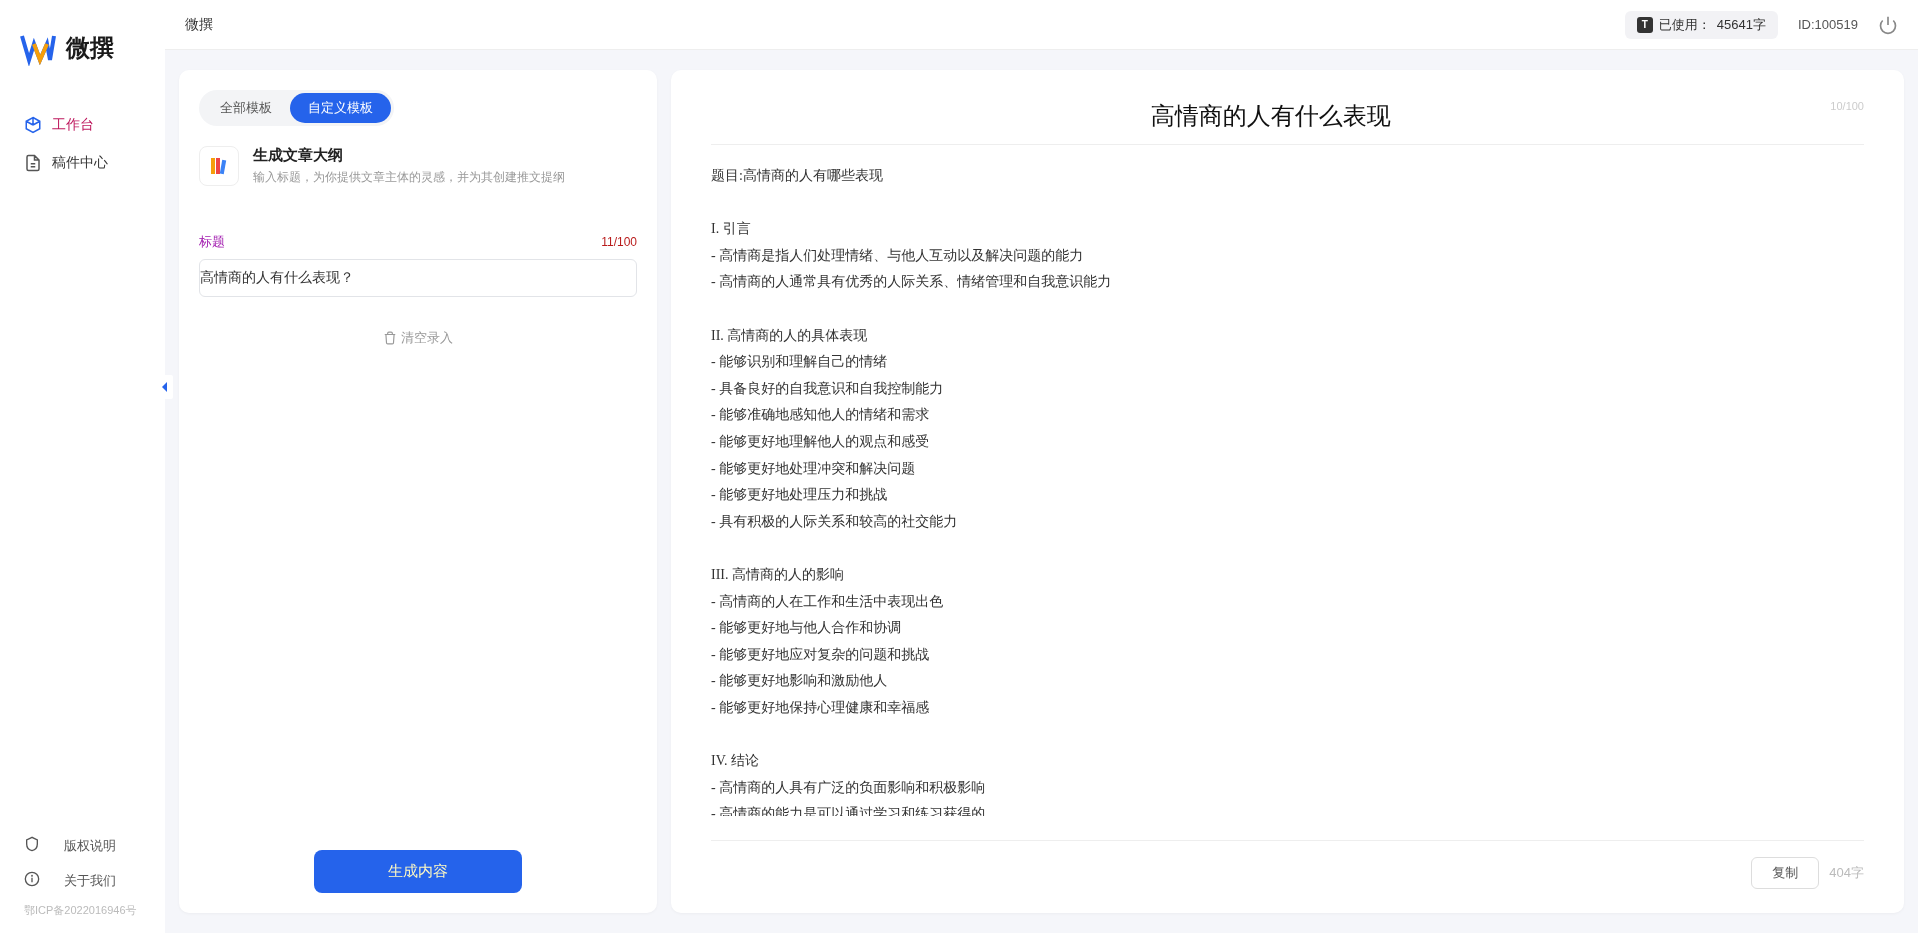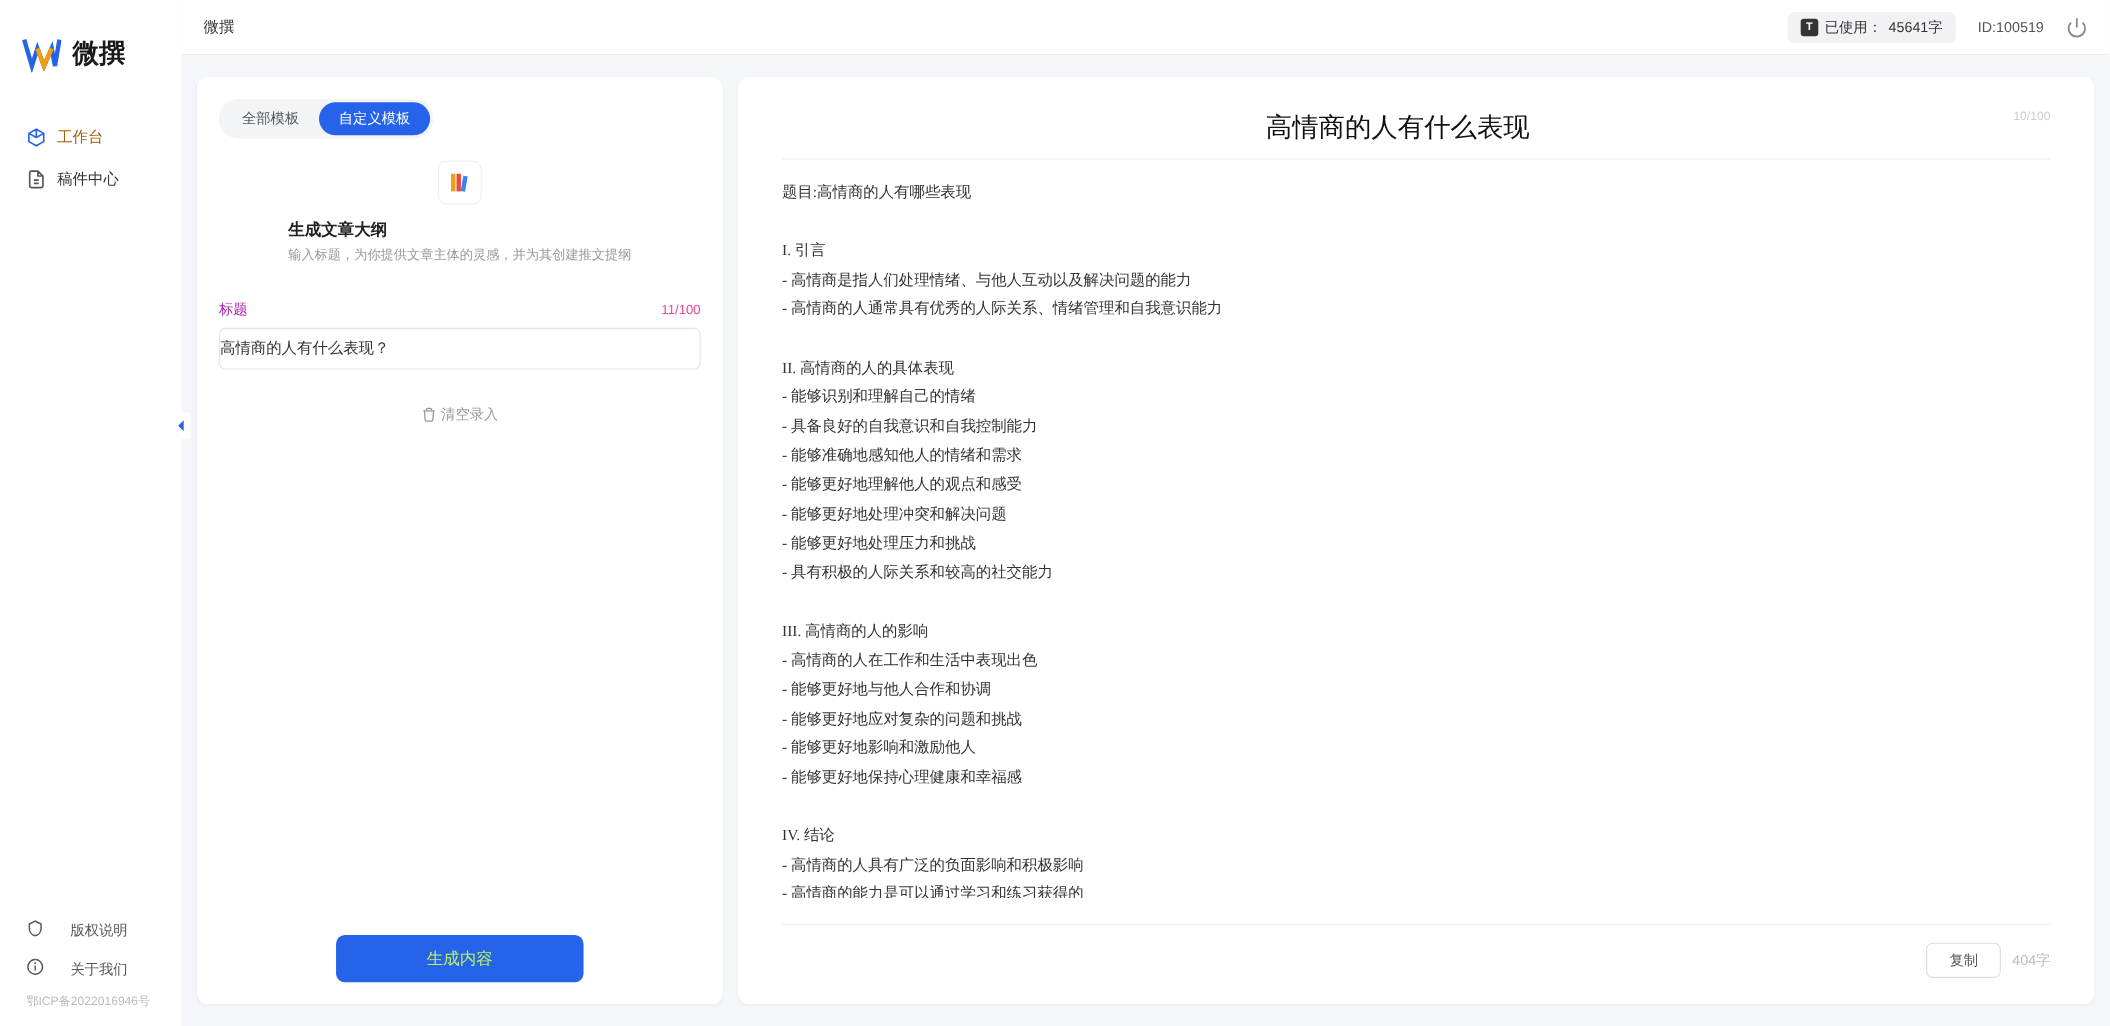--- a/index.html
+++ b/index.html
@@ -6,21 +6,21 @@
     body { font-family: -apple-system, "PingFang SC", "Microsoft YaHei", sans-serif; background: #f5f6fa; width: 1918px; height: 933px; overflow: hidden; }
     .app { display: flex; height: 100%; }
     
     
     .sidebar { width: 165px; background: #fff; display: flex; flex-direction: column; position: relative; }
     .logo { display: flex; align-items: center; padding: 30px 20px; gap: 10px; }
     .logo-icon { width: 36px; height: 36px; }
     .logo-text { font-size: 24px; font-weight: 600; color: #1a1a1a; }
     .nav-menu { flex: 1; padding: 10px 0; }
     .nav-item { display: flex; align-items: center; gap: 10px; padding: 10px 24px; font-size: 14px; color: #333; cursor: pointer; }
-    .nav-item.active { color: #a16207; }
+    .nav-item.active { color: #be185d; }
     .nav-item .icon { width: 18px; height: 18px; display: flex; align-items: center; justify-content: center; }
     .sidebar-bottom { padding: 10px 0 15px; }
     .sidebar-footer-item { display: flex; align-items: center; gap: 24px; padding: 8px 24px; font-size: 13px; color: #555; cursor: pointer; }
     .icp-info { font-size: 11px; color: #bbb; padding: 5px 24px 0; }
     .collapse-handle { position: absolute; right: -8px; top: 375px; width: 16px; height: 24px; background: #fff; display: flex; align-items: center; justify-content: center; cursor: pointer; border-radius: 2px; }
     .collapse-handle svg { fill: #2563eb; }
     
     
     .main-wrap { flex: 1; display: flex; flex-direction: column; }
     .topbar { height: 50px; background: #fff; display: flex; align-items: center; padding: 0 20px; border-bottom: 1px solid #eee; }
@@ -32,31 +32,31 @@
     .power-icon { width: 20px; height: 20px; color: #888; cursor: pointer; }
     
     .content-area { flex: 1; display: flex; gap: 14px; padding: 20px 14px; overflow: hidden; }
     
     
     .panel { background: #fff; border-radius: 10px; display: flex; flex-direction: column; box-shadow: 0 1px 3px rgba(0,0,0,0.04); }
     .form-panel { width: 478px; padding: 20px; position: relative; }
     .tabs { display: flex; background: #f3f4f6; border-radius: 20px; padding: 3px; width: fit-content; margin-bottom: 20px; }
     .tab { padding: 6px 18px; font-size: 13px; border-radius: 18px; cursor: pointer; color: #555; }
     .tab.active { background: #2563eb; color: #fff; }
-    .template-card { display: flex; gap: 14px; align-items: center; margin-bottom: 32px; flex-direction: column; }
+    .template-card { display: flex; gap: 14px; align-items: flex-end; margin-bottom: 47px; }
     .template-icon { width: 40px; height: 40px; border-radius: 8px; border: 1px solid #eee; display: flex; align-items: center; justify-content: center; font-size: 20px; }
     .template-title { font-size: 15px; font-weight: 600; color: #222; margin-bottom: 4px; }
     .template-desc { font-size: 12px; color: #999; }
     .field-label-row { display: flex; justify-content: space-between; align-items: center; margin-bottom: 8px; }
     .field-label { font-size: 13px; color: #a21caf; }
-    .field-count { font-size: 12px; color: #ec4899; }
+    .field-count { font-size: 12px; color: #b91c1c; }
     .text-input { width: 100%; border: 1px solid #e2e4e8; border-radius: 6px; padding: 10px 0; font-size: 14px; color: #333; font-family: inherit; }
     .clear-btn { display: flex; align-items: center; justify-content: center; gap: 4px; margin-top: 32px; font-size: 13px; color: #999; cursor: pointer; }
     .clear-btn .icon { width: 14px; height: 14px; }
-    .generate-btn { position: absolute; bottom: 20px; left: 50%; transform: translateX(-50%); width: 225px; padding: 12px; background: #2563eb; color: #bef264; border: none; border-radius: 8px; font-size: 15px; cursor: pointer; }
+    .generate-btn { position: absolute; bottom: 20px; left: 50%; transform: translateX(-50%); width: 208px; padding: 12px; background: #2563eb; color: #fef9c3; border: none; border-radius: 8px; font-size: 15px; cursor: pointer; }
     
     
     .result-panel { flex: 1; padding: 30px 40px; position: relative; }
     .result-head { display: flex; align-items: flex-start; border-bottom: 1px solid #eee; padding-bottom: 12px; margin-bottom: 18px; }
     .result-title { flex: 1; font-size: 24px; font-weight: 500; font-family: "Songti SC", serif; text-align: center; color: #111; }
     .result-count { font-size: 11px; color: #ccc; }
     .result-body { font-size: 14px; line-height: 1.9; color: #333; white-space: pre-line; font-family: "Songti SC", "SimSun", serif; height: calc(100% - 130px); overflow: auto; }
     .result-footer { position: absolute; bottom: 24px; right: 40px; display: flex; align-items: center; gap: 10px; }
     .result-footer-line { position: absolute; bottom: 72px; left: 40px; right: 40px; height: 1px; background: #eee; }
     .copy-btn { padding: 6px 20px; border: 1px solid #ddd; background: #fff; border-radius: 6px; font-size: 13px; color: #555; cursor: pointer; }

